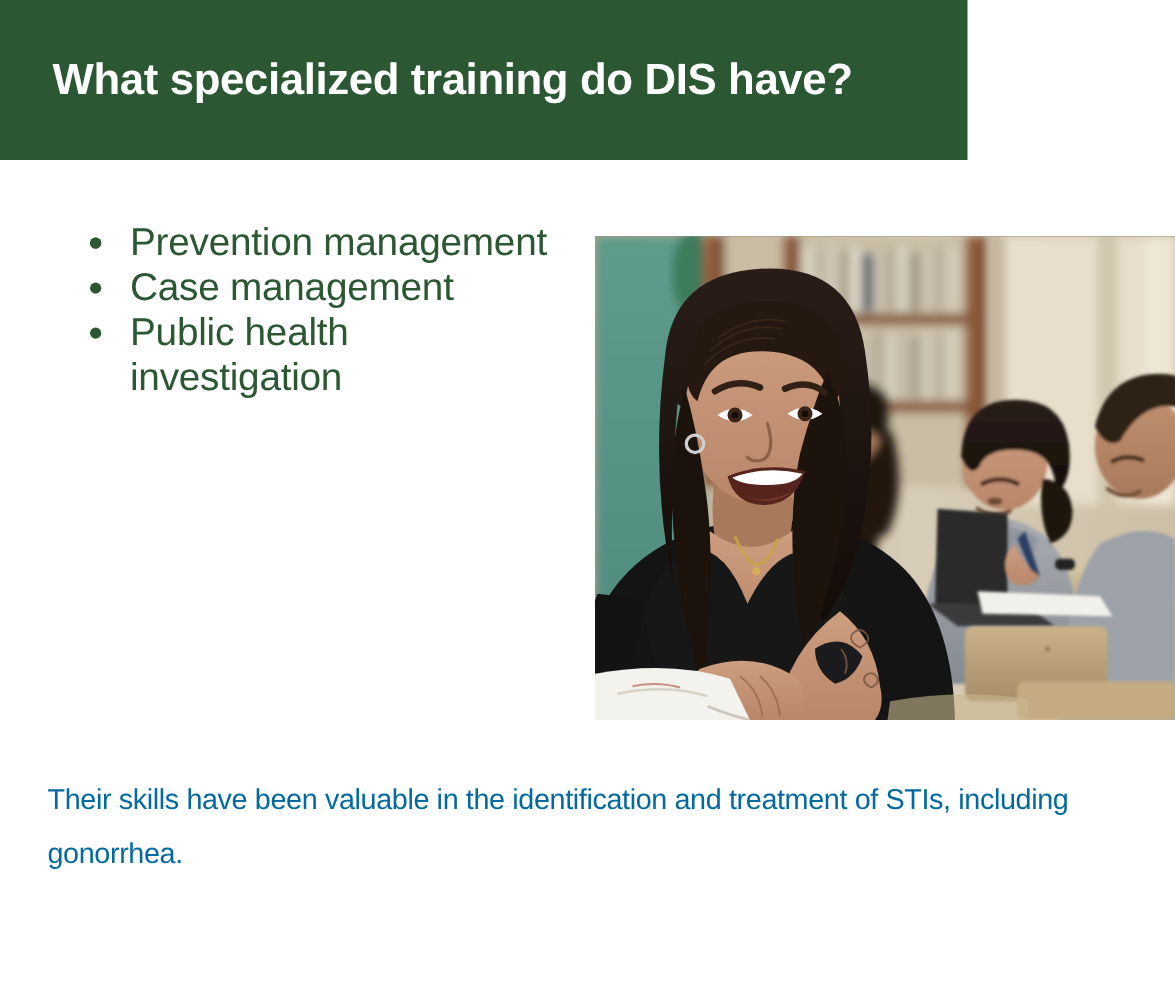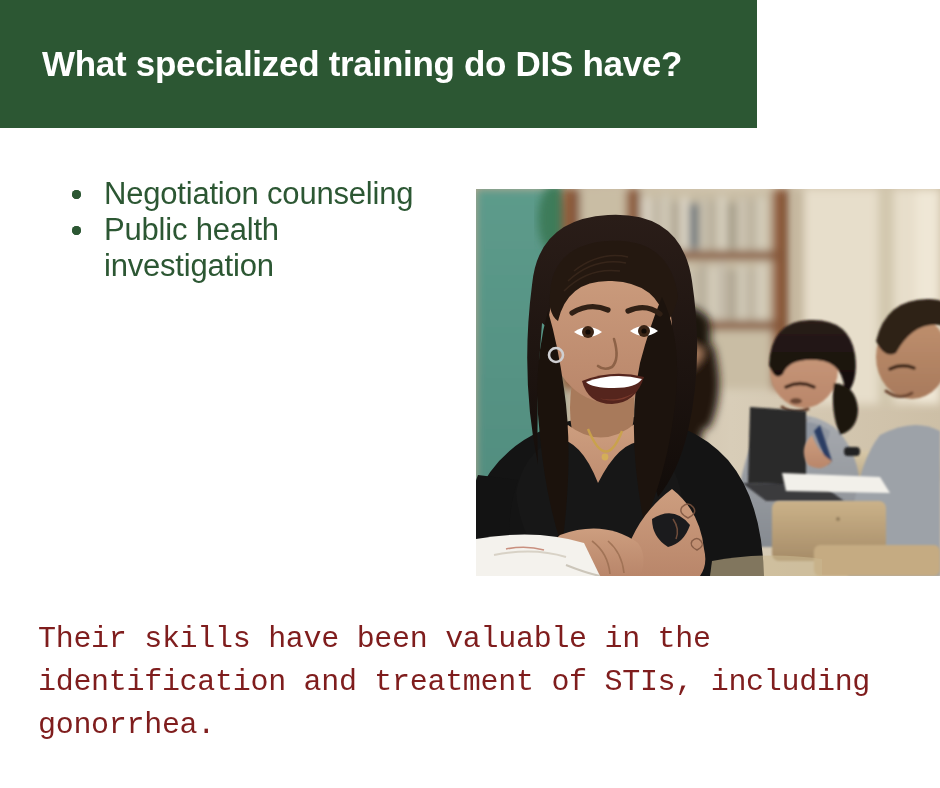--- a/index.html
+++ b/index.html
@@ -23,20 +23,21 @@
   }
 
   
   .header-band {
     position: absolute;
     left: 0;
     top: 0;
     width: 757px;
     height: 128px;
     background: #2C5733;
+    padding-left: 17px;
   }
   .header-title {
     position: absolute;
     left: 42px;
     top: 43px;
     width: 860px;
     color: #ffffff;
     font-family: "Liberation Sans", sans-serif;
     font-size: 35px;
     font-weight: bold;
@@ -90,47 +91,48 @@
     width: 464px;
     height: 387px;
   }
 
   
   .bottom-paragraph {
     position: absolute;
     left: 38px;
     top: 618px;
     width: 872px;
-    color: #7f1d1d;
-    font-family: Liberation Mono, monospace;
-    font-size: 30px;
+    color: #0369a1;
+    font-family: Liberation Sans, sans-serif;
+    font-size: 23px;
     font-weight: normal;
     line-height: 43px;
     letter-spacing: -0.3px;
   }
 </style>
 </head>
 <body>
 
 <div class="slide">
 
   <div class="header-band">
     <div class="header-title">What specialized training do DIS have?</div>
   </div>
 
   <ul class="bullet-list">
     <li class="bullet-item">
       <span class="bullet-marker"></span>
     </li>
     <li class="bullet-item">
       <span class="bullet-marker"></span>
-      <span>Negotiation counseling</span>
+      <span>Prevention management</span>
     </li>
     <li class="bullet-item">
       <span class="bullet-marker"></span>
+      <span>Case management</span>
     </li>
     <li class="bullet-item">
       <span class="bullet-marker"></span>
       <span>Public health investigation</span>
     </li>
   </ul>
 
   <div class="photo-frame">
     <svg viewBox="0 0 464 387" preserveAspectRatio="xMidYMid slice">
       <defs>

